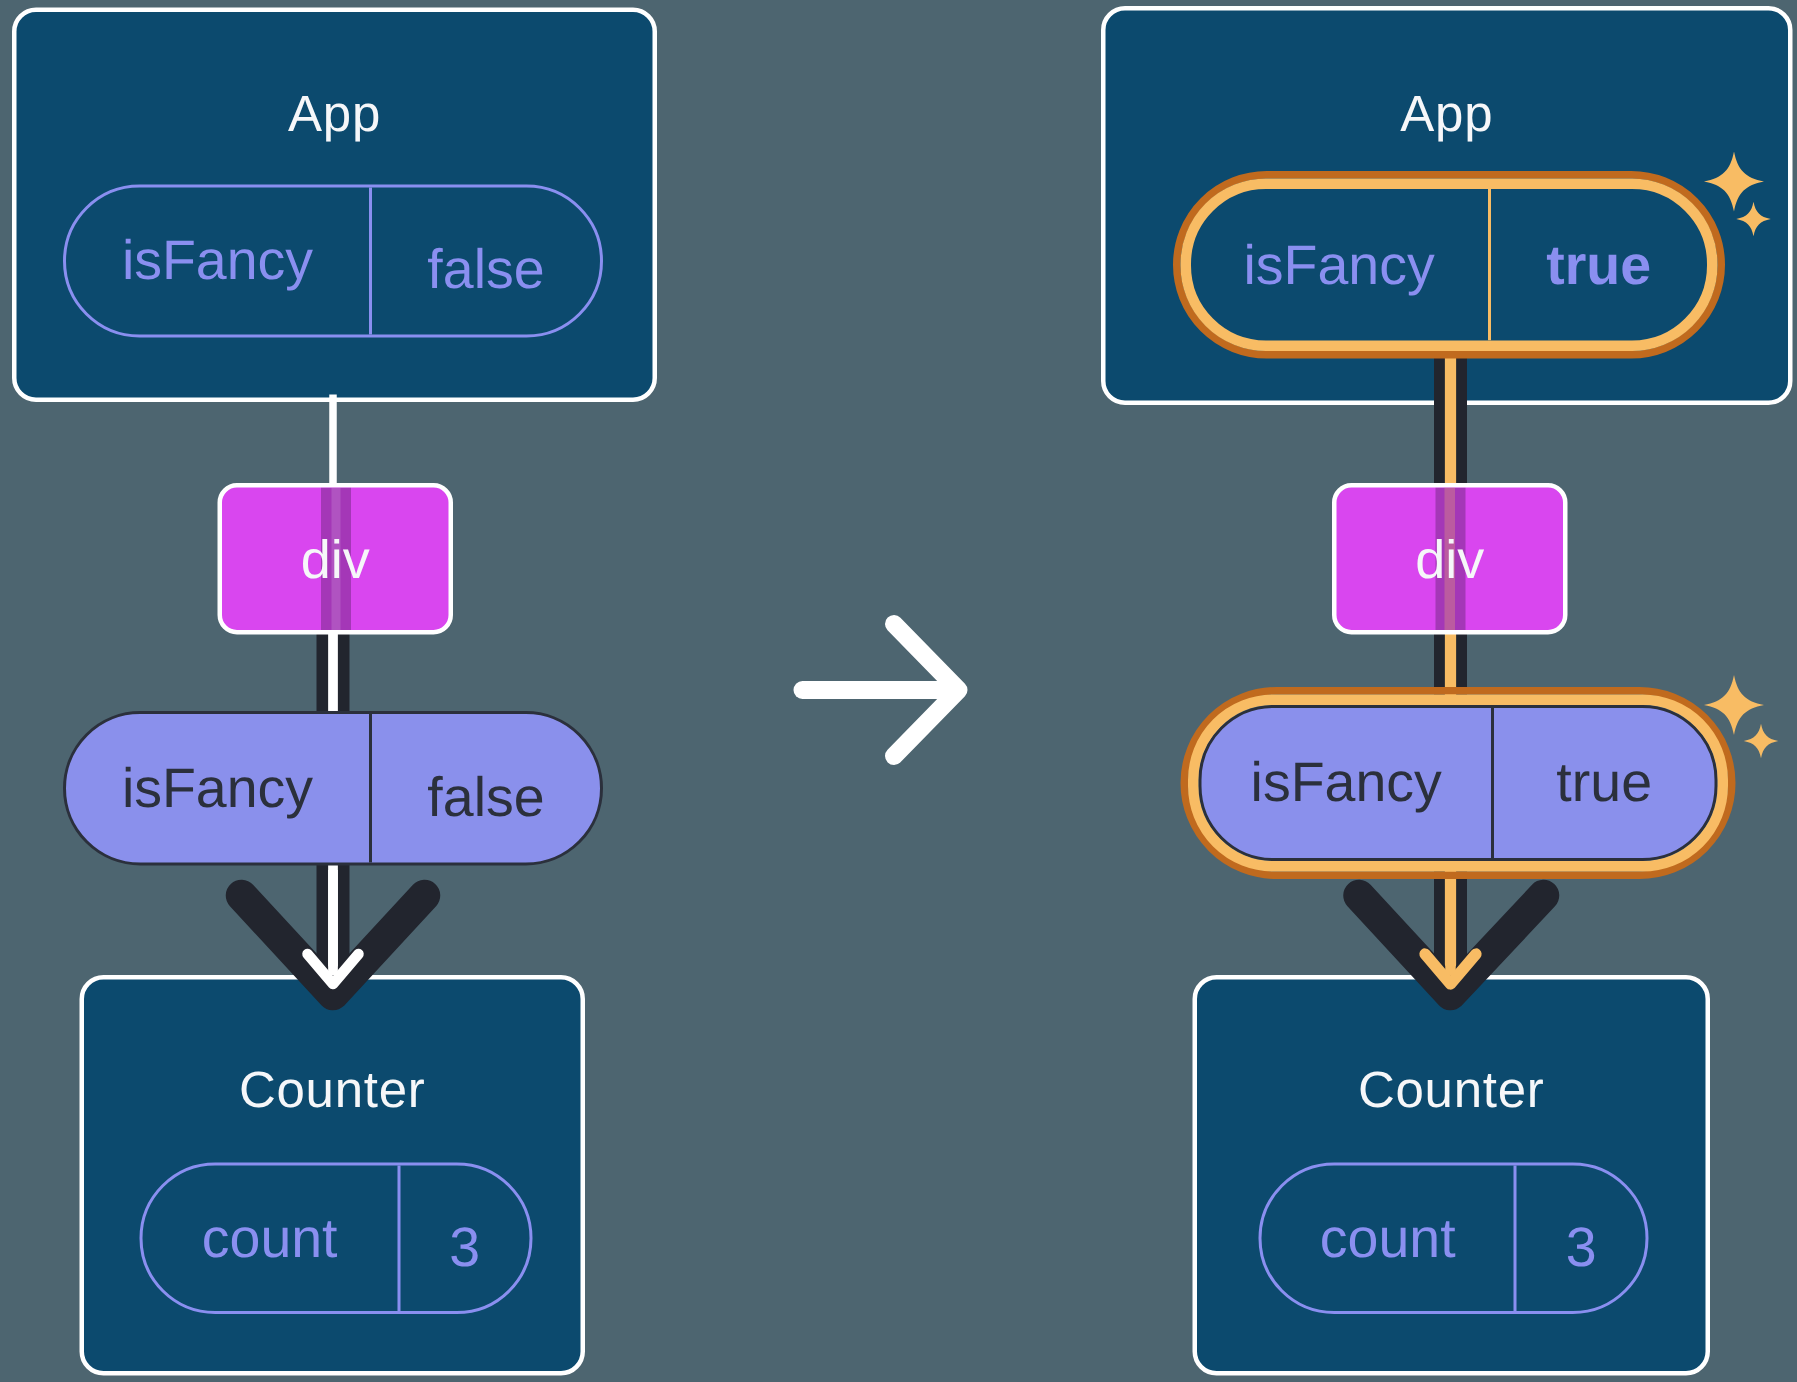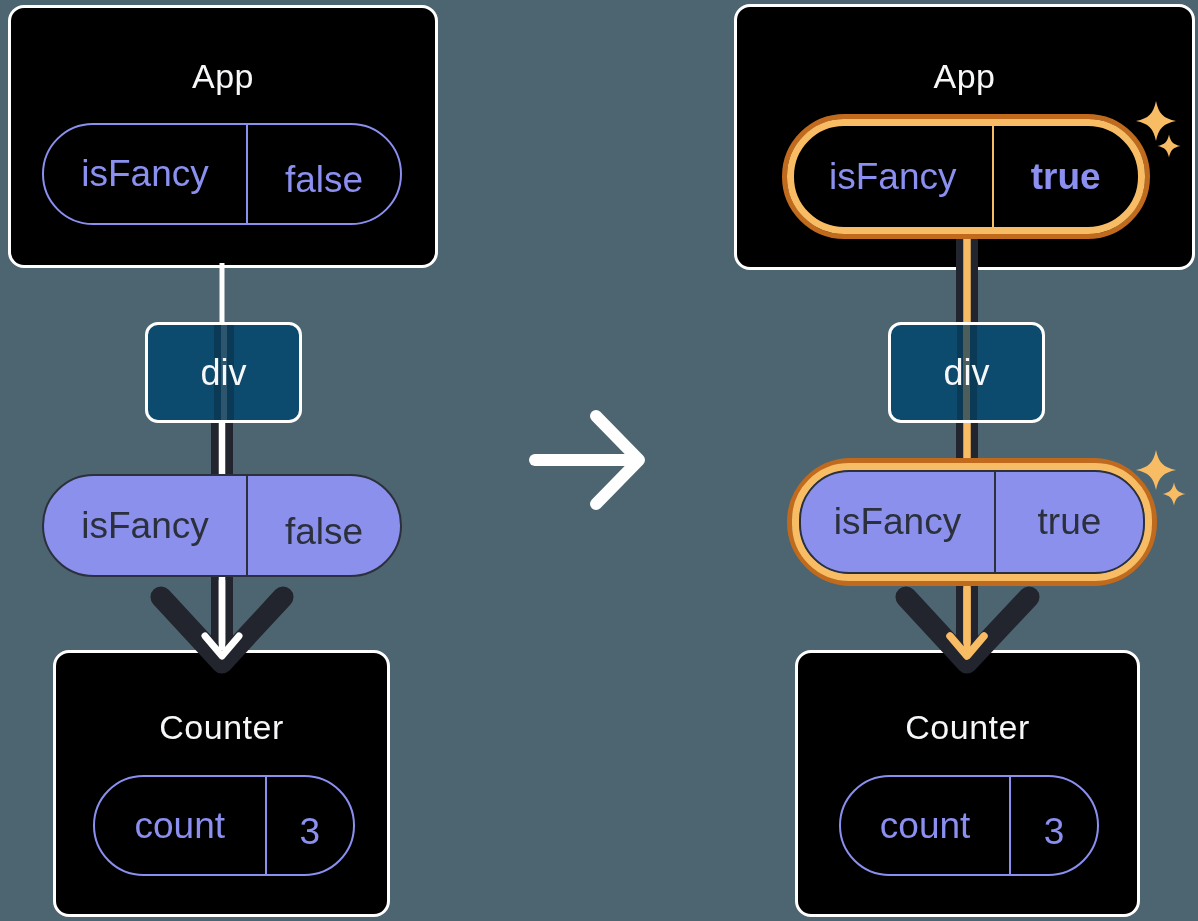--- a/index.html
+++ b/index.html
@@ -7,30 +7,30 @@
   .canvas{
     position:relative;width:1198px;height:921px;overflow:hidden;
     background:#4d6570;
     font-family:"Liberation Sans",sans-serif;
   }
   
   .svg-mid{position:absolute;left:0;top:0;z-index:3;pointer-events:none;}
   .svg-top{position:absolute;left:0;top:0;z-index:6;pointer-events:none;}
   
   .panel{
-    position:absolute;z-index:2;background:#000000;
+    position:absolute;z-index:2;background:#0c4a6e;
     border:3px solid #ffffff;border-radius:16px;
   }
   .panel-title{
     position:absolute;left:0;width:100%;text-align:center;
     color:#f6f7f9;font-size:34px;font-weight:500;letter-spacing:.5px;
   }
   
   .node{
-    position:absolute;z-index:4;background:#0c4a6e;
+    position:absolute;z-index:4;background:#d946ef;
     border:3px solid #ffffff;border-radius:13px;
     display:flex;align-items:center;justify-content:center;
     overflow:hidden;
   }
   .node-label{color:#f6f7f9;font-size:36px;font-weight:500;position:relative;z-index:2;}
   .stripe{position:absolute;top:0;bottom:0;left:50%;z-index:1;}
   .stripe.dark{width:20px;margin-left:-10px;background:rgba(8,10,16,0.25);}
   .stripe.lite{width:6px;margin-left:-3px;background:rgba(255,255,255,0.14);}
   .stripe.warm{width:7px;margin-left:-3.5px;background:rgba(248,188,100,0.28);}
   

